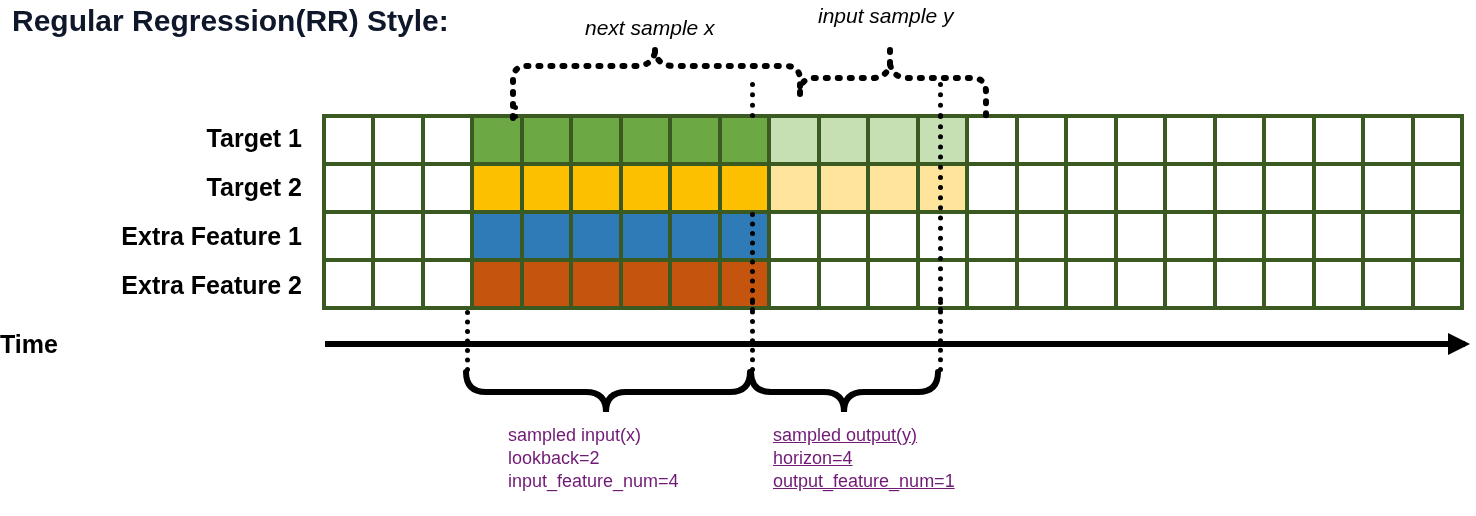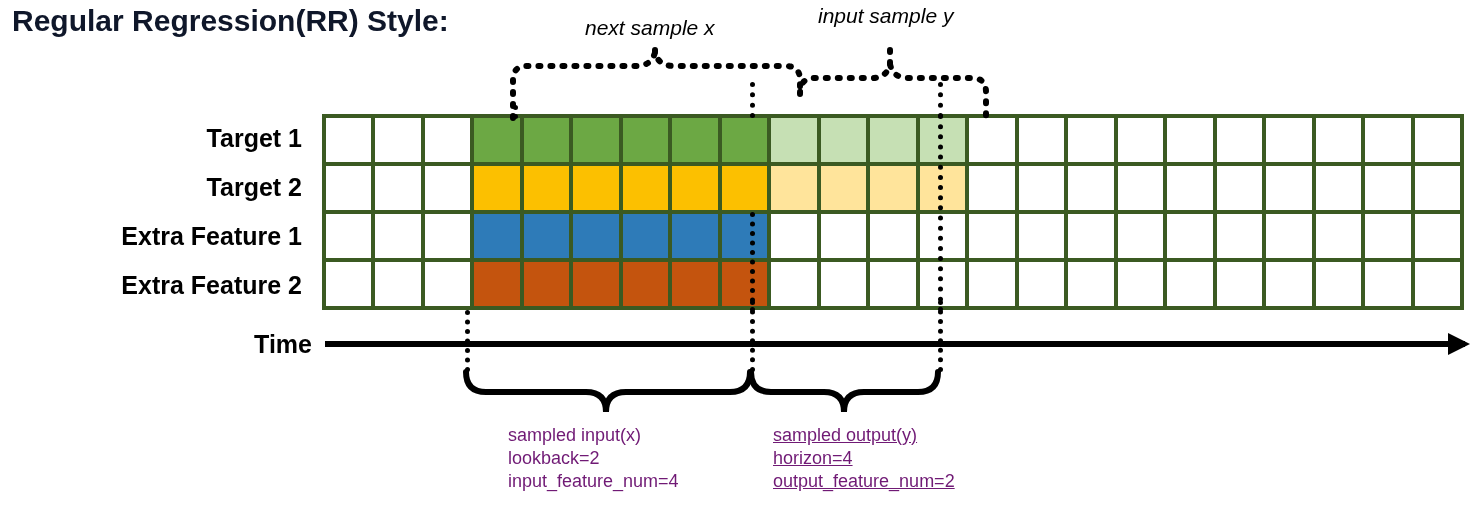--- a/index.html
+++ b/index.html
@@ -5,21 +5,21 @@
   html,body{margin:0;padding:0;background:#fff;}
   body{width:1476px;height:516px;font-family:"Liberation Sans",sans-serif;overflow:hidden;position:relative;}
   #stage{position:relative;width:1476px;height:516px;}
 
   .title{position:absolute;left:12px;top:4px;font-size:30px;font-weight:700;color:#0f172a;white-space:nowrap;}
 
   .rowlabel{position:absolute;right:0;text-align:right;font-size:25px;font-weight:700;color:#000;white-space:nowrap;line-height:1;}
   .labelcol{position:absolute;left:0px;top:114px;width:312px;height:196px;}
   .labelcol .rowlabel{width:100%;}
 
-  .timelabel{position:absolute;left:0;top:330px;width:312px;text-align:right;font-size:25px;font-weight:700;color:#000;}
+  .timelabel{position:absolute;left:0;top:330px;width:312px;font-size:25px;font-weight:700;color:#000;}
 
   
   .grid{position:absolute;left:322px;top:114px;width:1142px;height:196px;
         background:#3B5A22;display:grid;grid-template-columns:repeat(23,1fr);
         grid-template-rows:repeat(4,1fr);gap:4px;padding:4px;box-sizing:border-box;}
   .cell{background:#ffffff;}
   .c-green{background:#6CA844;}
   .c-greenlt{background:#C6E0B4;}
   .c-yellow{background:#FCC000;}
   .c-yellowlt{background:#FFE49B;}
@@ -182,16 +182,16 @@
   </svg>
 
   <div class="annot-bot" id="botannot0" style="left: 508px; top: 424px;">
       <div>sampled input(x)</div>
       <div>lookback=2</div>
       <div>input_feature_num=4</div>
     </div>
   <div class="annot-bot" id="botannot1" style="left: 773px; top: 424px; text-decoration: underline;">
       <div>sampled output(y)</div>
       <div>horizon=4</div>
-      <div>output_feature_num=2</div>
+      <div>output_feature_num=1</div>
     </div>
 
 </div>
 
 </body></html>

